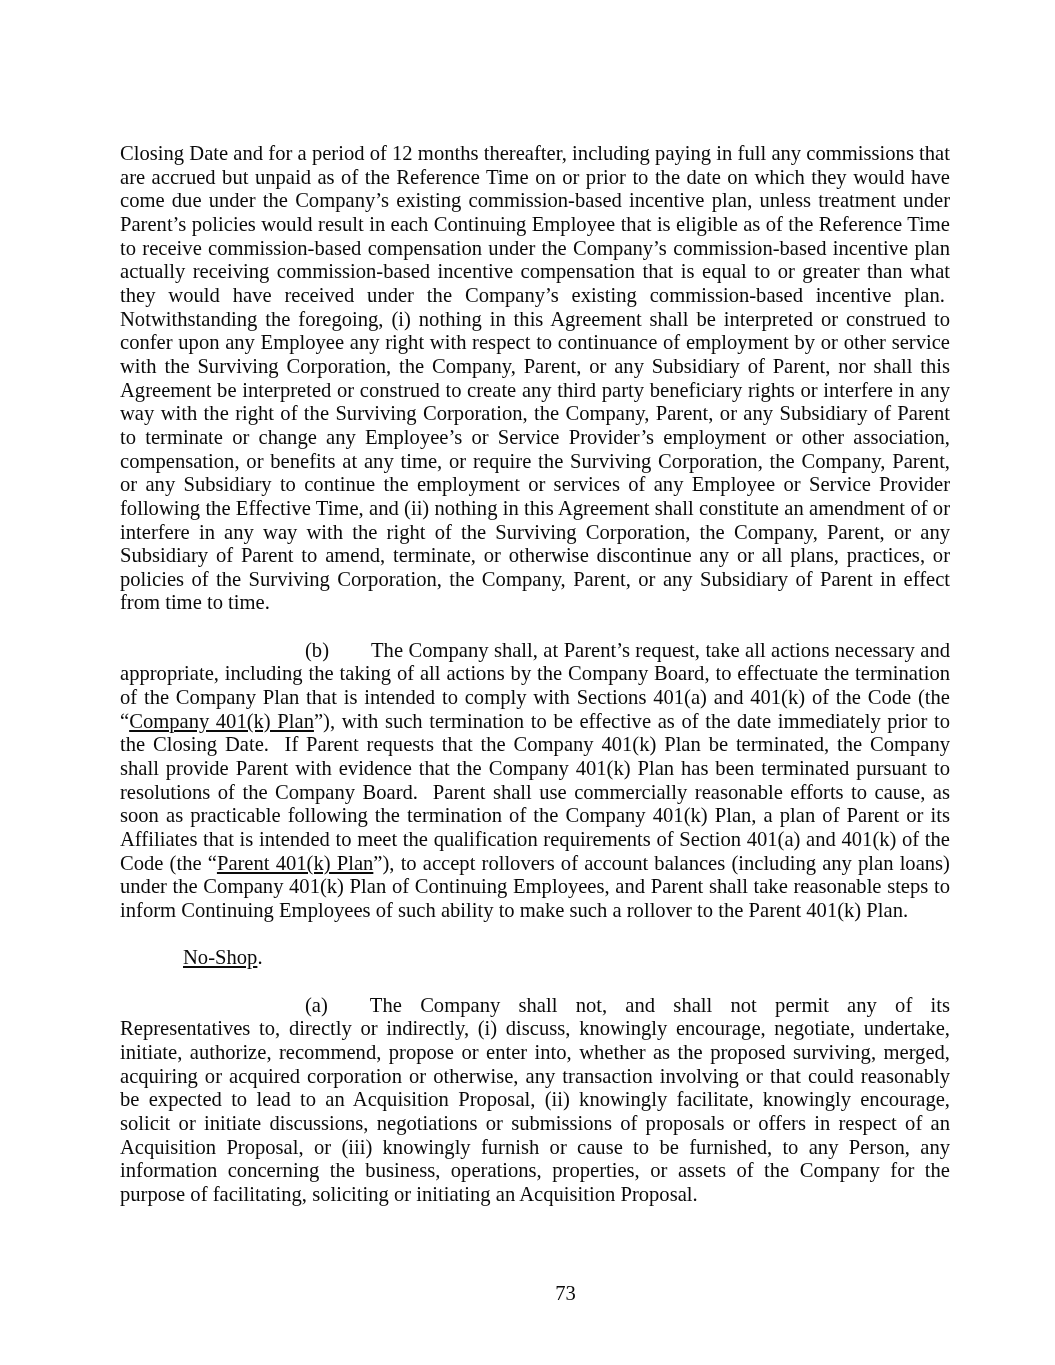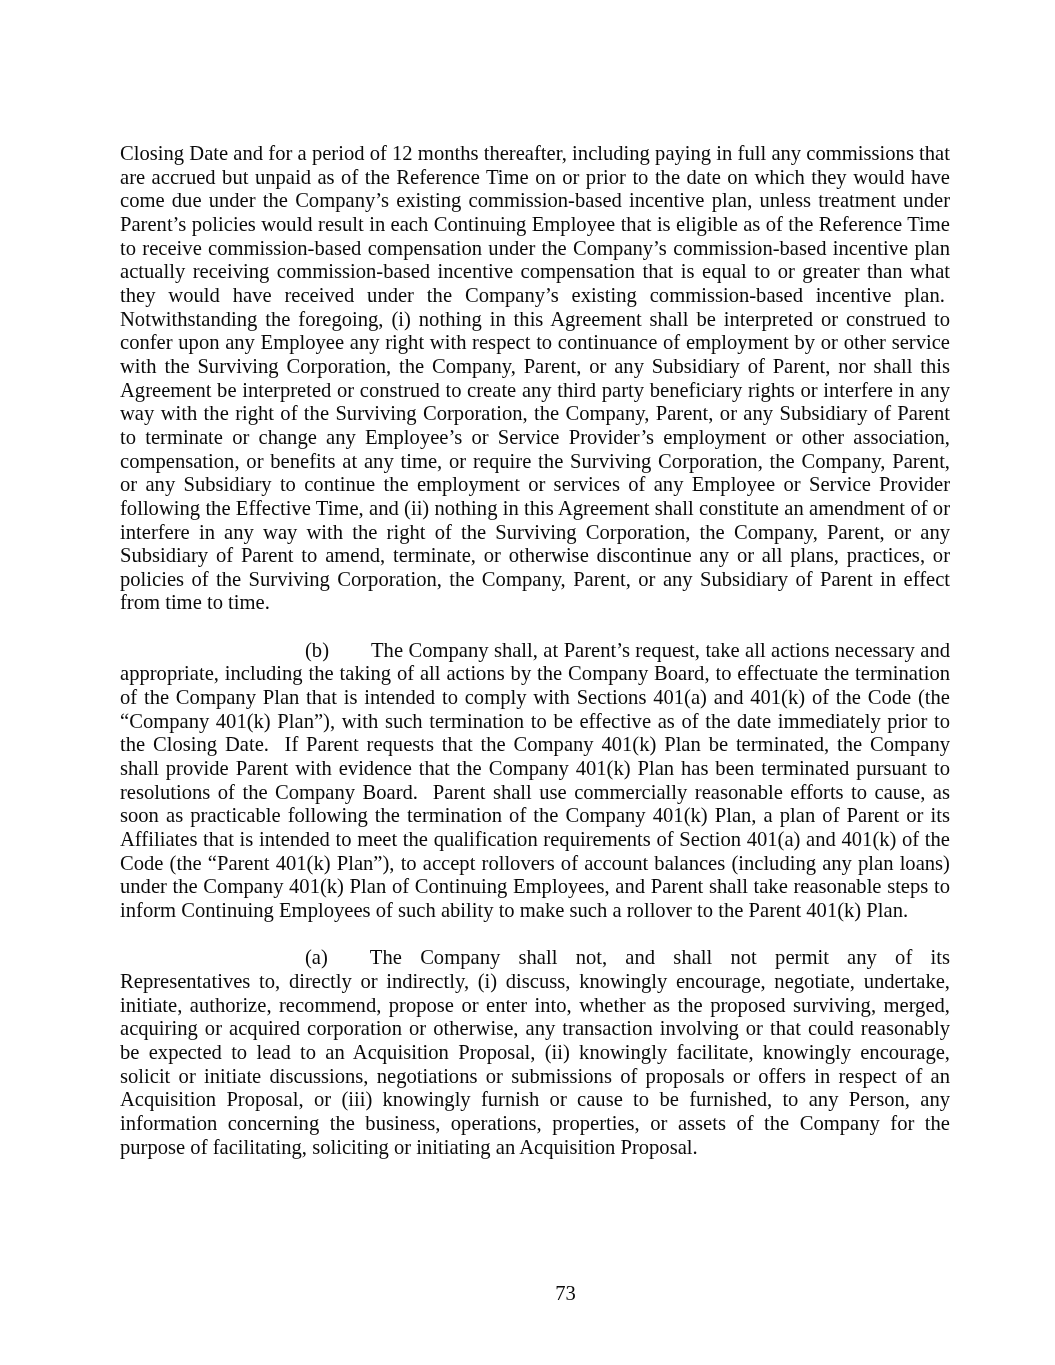--- a/index.html
+++ b/index.html
@@ -27,20 +27,21 @@
     margin: 0 0 23.65px 0;
   }
   .first-indent {
     text-indent: 185px;
   }
   .tab {
     display: inline-block;
     width: 42px;
   }
   .u {
+    text-decoration: underline;
     text-underline-offset: 2px;
   }
   .heading {
     margin: 0 0 23.65px 63px;
     text-align: left;
   }
   .pageno {
     position: absolute;
     top: 1282px;
     left: 0;
@@ -56,20 +57,21 @@
 <body>
 
 <div>
 
   <div class="page-body">
 
     <p class="para">Closing Date and for a period of 12 months thereafter, including paying in full any commissions that are accrued but unpaid as of the Reference Time on or prior to the date on which they would have come due under the Company’s existing commission-based incentive plan, unless treatment under Parent’s policies would result in each Continuing Employee that is eligible as of the Reference Time to receive commission-based compensation under the Company’s commission-based incentive plan actually receiving commission-based incentive compensation that is equal to or greater than what they would have received under the Company’s existing commission-based incentive plan.&nbsp; Notwithstanding the foregoing, (i) nothing in this Agreement shall be interpreted or construed to confer upon any Employee any right with respect to continuance of employment by or other service with the Surviving Corporation, the Company, Parent, or any Subsidiary of Parent, nor shall this Agreement be interpreted or construed to create any third party beneficiary rights or interfere in any way with the right of the Surviving Corporation, the Company, Parent, or any Subsidiary of Parent to terminate or change any Employee’s or Service Provider’s employment or other association, compensation, or benefits at any time, or require the Surviving Corporation, the Company, Parent, or any Subsidiary to continue the employment or services of any Employee or Service Provider following the Effective Time, and (ii) nothing in this Agreement shall constitute an amendment of or interfere in any way with the right of the Surviving Corporation, the Company, Parent, or any Subsidiary of Parent to amend, terminate, or otherwise discontinue any or all plans, practices, or policies of the Surviving Corporation, the Company, Parent, or any Subsidiary of Parent in effect from time to time.</p>
 
     <p class="para first-indent"><span>(b)</span><span class="tab"></span><span>The Company shall, at Parent’s request, take all actions necessary and appropriate, including the taking of all actions by the Company Board, to effectuate the termination of the Company Plan that is intended to comply with Sections 401(a) and 401(k) of the Code (the “</span><span class="u">Company 401(k) Plan</span><span>”), with such termination to be effective as of the date immediately prior to the Closing Date.&nbsp; If Parent requests that the Company 401(k) Plan be terminated, the Company shall provide Parent with evidence that the Company 401(k) Plan has been terminated pursuant to resolutions of the Company Board.&nbsp; Parent shall use commercially reasonable efforts to cause, as soon as practicable following the termination of the Company 401(k) Plan, a plan of Parent or its Affiliates that is intended to meet the qualification requirements of Section 401(a) and 401(k) of the Code (the “</span><span class="u">Parent 401(k) Plan</span><span>”), to accept rollovers of account balances (including any plan loans) under the Company 401(k) Plan of Continuing Employees, and Parent shall take reasonable steps to inform Continuing Employees of such ability to make such a rollover to the Parent 401(k) Plan.</span></p>
 
+    <p class="heading"><span class="u">No-Shop</span><span>.</span></p>
 
     <p class="para first-indent"><span>(a)</span><span class="tab"></span><span>The Company shall not, and shall not permit any of its Representatives to, directly or indirectly, (i) discuss, knowingly encourage, negotiate, undertake, initiate, authorize, recommend, propose or enter into, whether as the proposed surviving, merged, acquiring or acquired corporation or otherwise, any transaction involving or that could reasonably be expected to lead to an Acquisition Proposal, (ii) knowingly facilitate, knowingly encourage, solicit or initiate discussions, negotiations or submissions of proposals or offers in respect of an Acquisition Proposal, or (iii) knowingly furnish or cause to be furnished, to any Person, any information concerning the business, operations, properties, or assets of the Company for the purpose of facilitating, soliciting or initiating an Acquisition Proposal.</span></p>
 
   </div>
 
   <div class="pageno">73</div>
 
 </div>
 
 </body></html>

